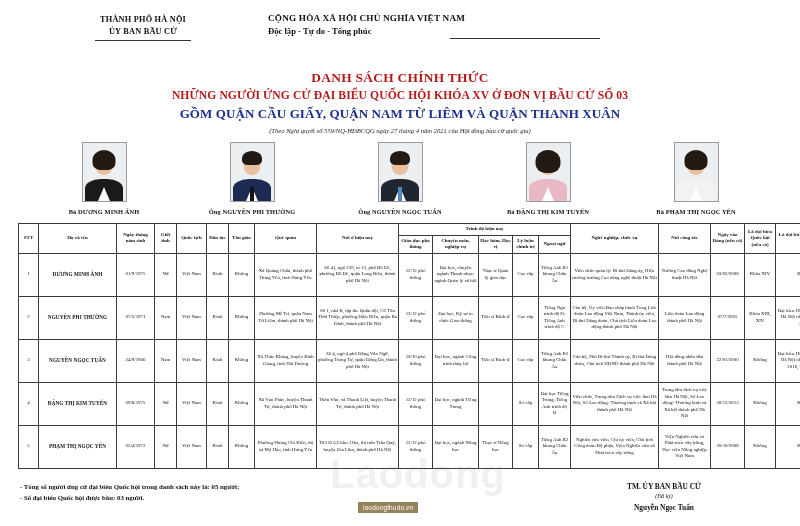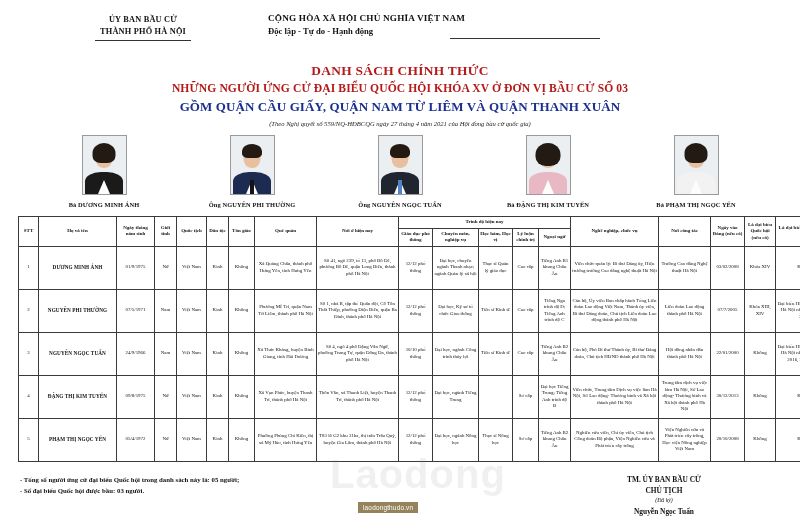--- a/index.html
+++ b/index.html
@@ -63,21 +63,21 @@
   .head-right .underline-bar {
     width: 150px;
     height: 1px;
     background: #333;
     margin: 2px auto 0 auto;
   }
 
   
   .titles {
     text-align: center;
-    margin-top: 15px;
+    margin-top: 22px;
   }
   .title-main {
     color: #b51a1a;
     font-weight: bold;
     font-size: 13.4px;
     letter-spacing: .3px;
   }
   .title-sub1 {
     color: #b51a1a;
     font-weight: bold;
@@ -247,27 +247,27 @@
     opacity: .92;
   }
 </style>
 </head>
 <body>
 
 <div class="page">
 
   <div class="doc-head">
     <div class="head-left">
+      <div>THÀNH PHỐ HÀ NỘI</div>
       <div>ỦY BAN BẦU CỬ</div>
-      <div>THÀNH PHỐ HÀ NỘI</div>
       <div class="underline-bar"></div>
     </div>
     <div class="head-right">
       <div class="nation">CỘNG HÒA XÃ HỘI CHỦ NGHĨA VIỆT NAM</div>
-      <div class="motto">Độc lập - Tự do - Hạnh động</div>
+      <div class="motto">Độc lập - Tự do - Tổng phúc</div>
       <div class="underline-bar"></div>
     </div>
   </div>
 
   <div class="titles">
     <div class="title-main">DANH SÁCH CHÍNH THỨC</div>
     <div class="title-sub1">NHỮNG NGƯỜI ỨNG CỬ ĐẠI BIỂU QUỐC HỘI KHÓA XV Ở ĐƠN VỊ BẦU CỬ SỐ 03</div>
     <div class="title-sub2">GỒM QUẬN CẦU GIẤY, QUẬN NAM TỪ LIÊM VÀ QUẬN THANH XUÂN</div>
     <div class="title-note">(Theo Nghị quyết số 559/NQ-HĐBCQG ngày 27 tháng 4 năm 2021 của Hội đồng bầu cử quốc gia)</div>
   </div>
@@ -486,21 +486,20 @@
     </table>
   </div>
 
   <div class="foot">
     <div class="foot-left">
       <div>- Tổng số người ứng cử đại biểu Quốc hội trong danh sách này là: 05 người;</div>
       <div>- Số đại biểu Quốc hội được bầu: 03 người.</div>
     </div>
     <div class="foot-right">
       <div>TM. ỦY BAN BẦU CỬ</div>
-      <div>CHỦ TỊCH</div>
       <div class="paren">(Đã ký)</div>
       <div class="signer">Nguyễn Ngọc Tuấn</div>
     </div>
   </div>
 
   <div class="watermark-big">Laodong</div>
   <div class="wm-badge">laodongthudo.vn</div>
 
 </div>
 

